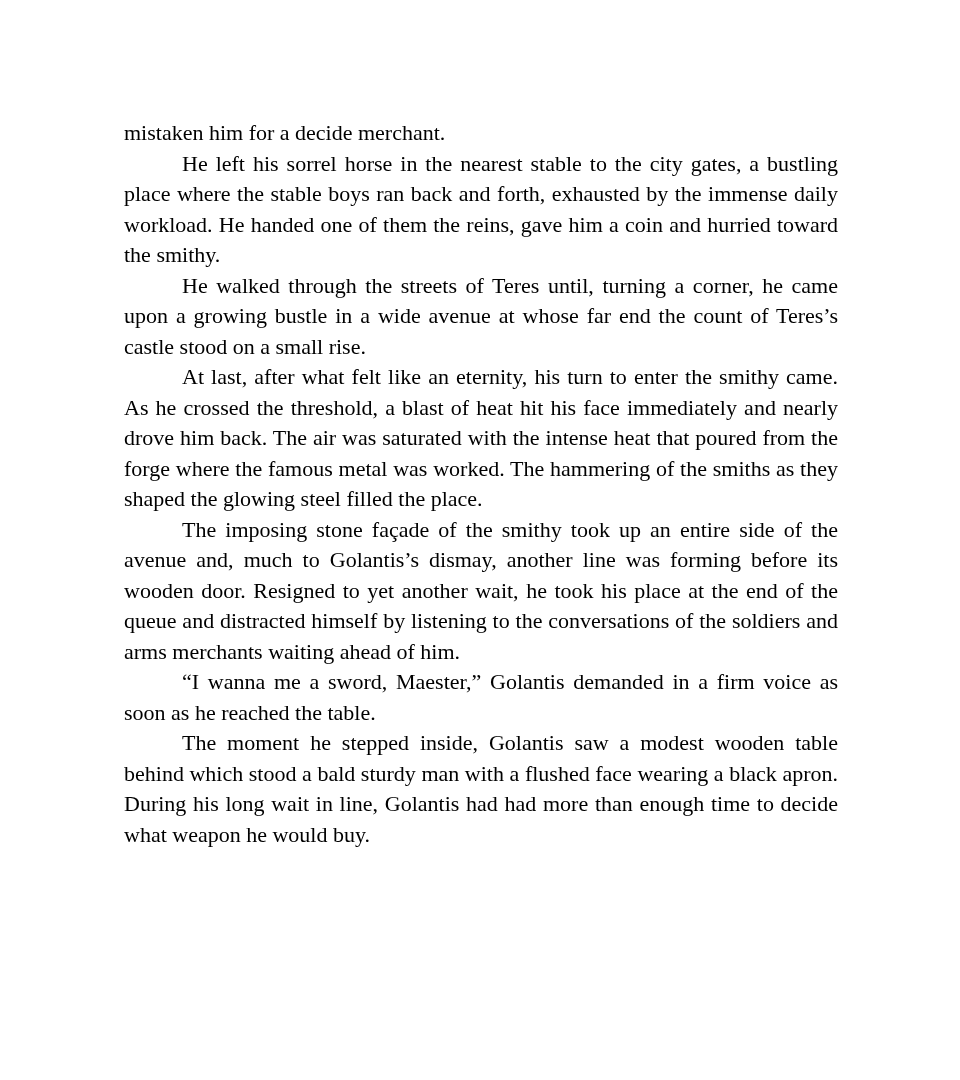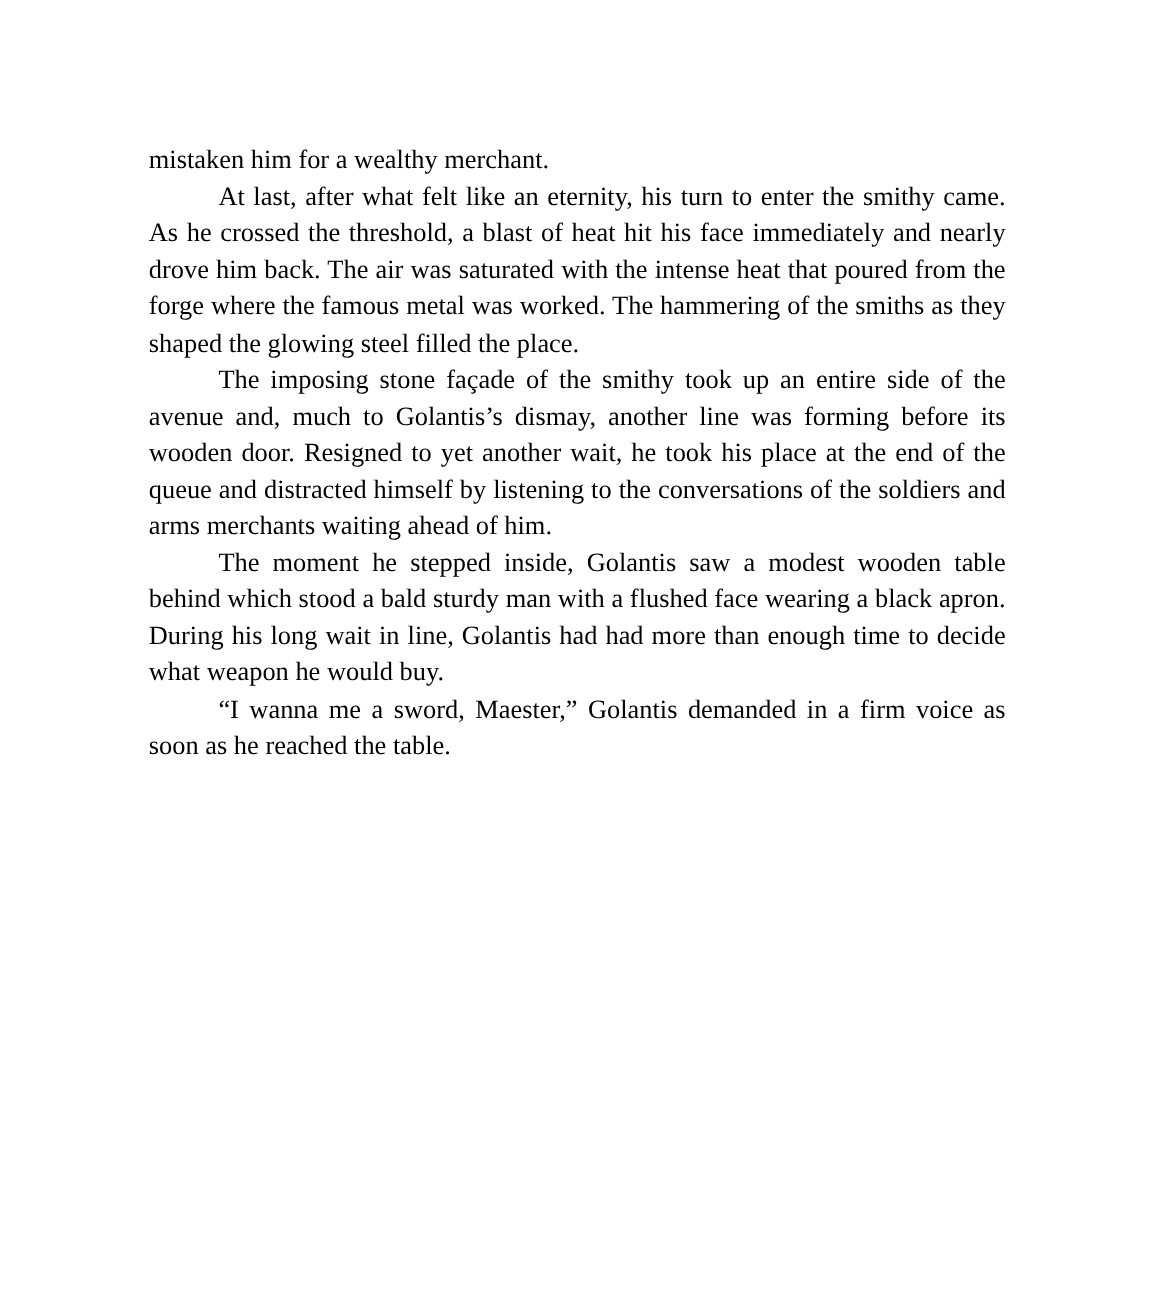--- a/index.html
+++ b/index.html
@@ -34,19 +34,21 @@
   }
   .text-block p.continuation {
     text-indent: 0;
   }
 </style>
 </head>
 <body>
 
 <div class="page">
   <div class="text-block">
-    <p class="continuation">mistaken him for a wealthy merchant.</p>
+    <p class="continuation">mistaken him for a decide merchant.</p>
+    <p>He left his sorrel horse in the nearest stable to the city gates, a bustling place where the stable boys ran back and forth, exhausted by the immense daily workload. He handed one of them the reins, gave him a coin and hurried toward the smithy.</p>
+    <p>He walked through the streets of Teres until, turning a corner, he came upon a growing bustle in a wide avenue at whose far end the count of Teres’s castle stood on a small rise.</p>
     <p>At last, after what felt like an eternity, his turn to enter the smithy came. As he crossed the threshold, a blast of heat hit his face immediately and nearly drove him back. The air was saturated with the intense heat that poured from the forge where the famous metal was worked. The hammering of the smiths as they shaped the glowing steel filled the place.</p>
     <p>The imposing stone façade of the smithy took up an entire side of the avenue and, much to Golantis’s dismay, another line was forming before its wooden door. Resigned to yet another wait, he took his place at the end of the queue and distracted himself by listening to the conversations of the soldiers and arms merchants waiting ahead of him.</p>
+    <p>“I wanna me a sword, Maester,” Golantis demanded in a firm voice as soon as he reached the table.</p>
     <p>The moment he stepped inside, Golantis saw a modest wooden table behind which stood a bald sturdy man with a flushed face wearing a black apron. During his long wait in line, Golantis had had more than enough time to decide what weapon he would buy.</p>
-    <p>“I wanna me a sword, Maester,” Golantis demanded in a firm voice as soon as he reached the table.</p>
   </div>
 </div>
 
 </body></html>

